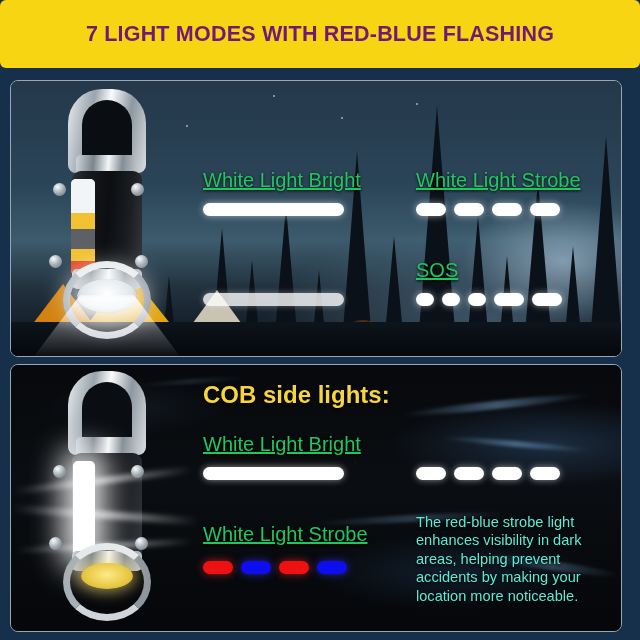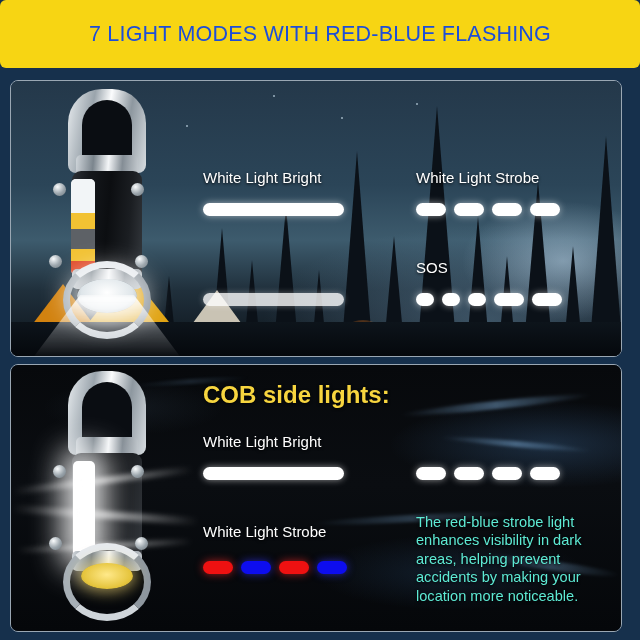--- a/index.html
+++ b/index.html
@@ -12,23 +12,23 @@
   }
 
   
   .banner{
     position:absolute; left:0; top:0; width:640px; height:68px;
     background:#f7d513;
     border-radius:6px;
     display:flex; align-items:center; justify-content:center;
   }
   .banner-text{
-    color:#1d4ed8;
+    color:#701a75;
     font-size:21.5px;
-    font-weight:normal;
+    font-weight:bold;
     letter-spacing:0.2px;
     white-space:nowrap;
   }
 
   
   .panel{
     position:absolute;
     left:10px; width:612px;
     border:1px solid #9aa7b3;
     border-radius:8px;
@@ -149,25 +149,26 @@
   .section-title{
     position:absolute;
     color:#f7d53f;
     font-size:24px;
     font-weight:bold;
     text-shadow:0 1px 3px rgba(0,0,0,.85);
     white-space:nowrap;
   }
   .mode{ position:absolute; }
   .mode-label{
-    color:#ffffff;
-    font-size:15px;
+    color:#22c55e;
+    font-size:20px;
     white-space:nowrap;
     text-shadow:0 1px 3px rgba(0,0,0,.9);
     display:block;
+    text-decoration:underline;
   }
   .dashrow{ position:absolute; display:flex; align-items:center; }
   .dash{
     height:13px;
     border-radius:7px;
     background:#fff;
     box-shadow:0 0 7px rgba(255,255,255,.55);
   }
   .dash.dim{ background:rgba(255,255,255,.80); box-shadow:0 0 6px rgba(255,255,255,.35); }
   .dash.red{ background:#ee1111; box-shadow:0 0 8px rgba(255,40,40,.65); }

